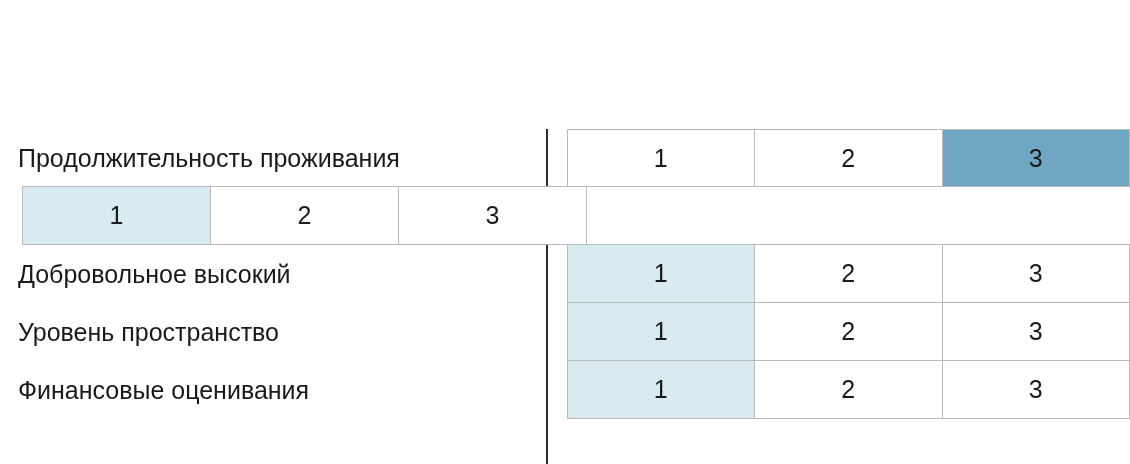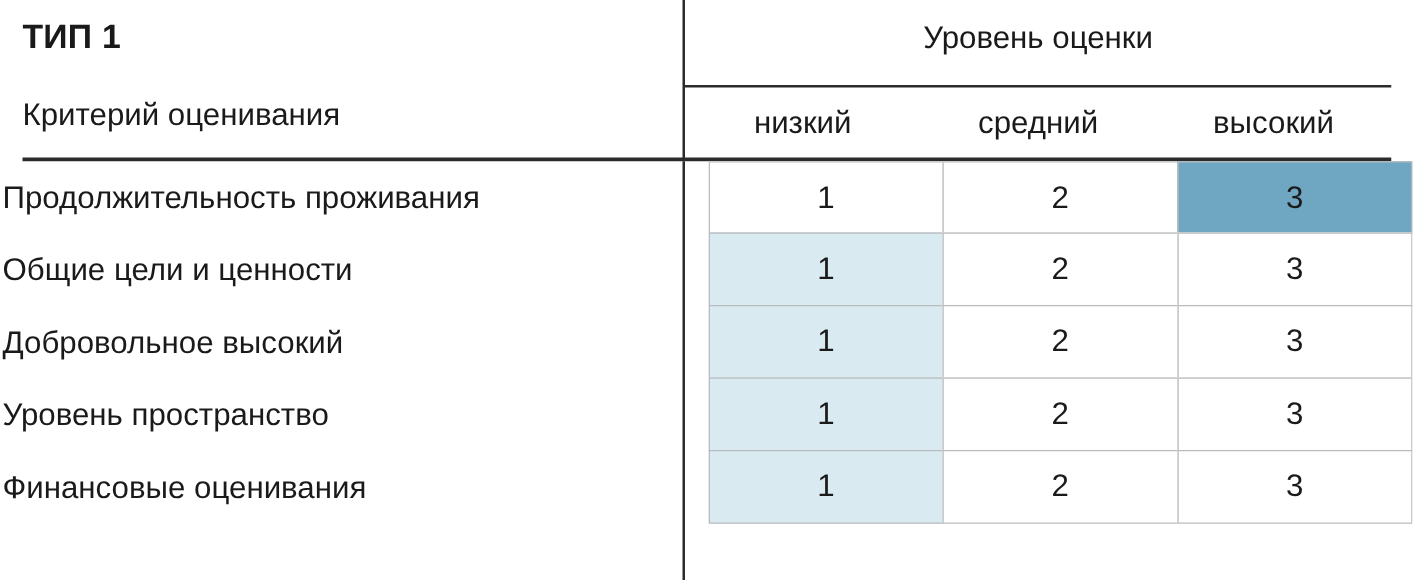--- a/index.html
+++ b/index.html
@@ -126,21 +126,21 @@
   }
   .row {
     position: relative;
     height: 58px;
     display: flex;
     align-items: stretch;
   }
   .row-label {
     width: 546px;
     box-sizing: border-box;
-    padding-left: 2px;
+    padding-left: 18px;
     display: flex;
     align-items: center;
     font-size: 25px;
     white-space: nowrap;
   }
   .row-cells {
     position: relative;
     width: 565px;
     margin-left: 22px;
     display: flex;
@@ -168,50 +168,33 @@
   }
   .cell.dark {
     background: #6fa6c1;
   }
 </style>
 </head>
 <body>
 
 <div class="sheet">
 
-  <div class="header">
-    <div class="type-title">ТИП 1</div>
-    <div class="criteria-label">Критерий оценивания</div>
-    <div class="level-title">Уровень оценки</div>
-
-    <div class="v-divider-top"></div>
-    <div class="h-line-level"></div>
-
-    <div class="level-cols">
-      <div class="level-col">низкий</div>
-      <div class="level-col">средний</div>
-      <div class="level-col">высокий</div>
-    </div>
-
-    <div class="h-line-header"></div>
-  </div>
 
   <div class="body-area">
     <div class="v-divider-bottom"></div>
     <div class="rows">
         <div class="row">
           <div class="row-label">Продолжительность проживания</div>
           <div class="row-cells">
             <div class="cell">1</div>
             <div class="cell">2</div>
             <div class="cell dark">3</div>
           </div>
         </div>
         <div class="row">
-          <div class="row-label">Общие цели и ценности</div>
           <div class="row-cells">
             <div class="cell light">1</div>
             <div class="cell">2</div>
             <div class="cell">3</div>
           </div>
         </div>
         <div class="row">
           <div class="row-label">Добровольное высокий</div>
           <div class="row-cells">
             <div class="cell light">1</div>

